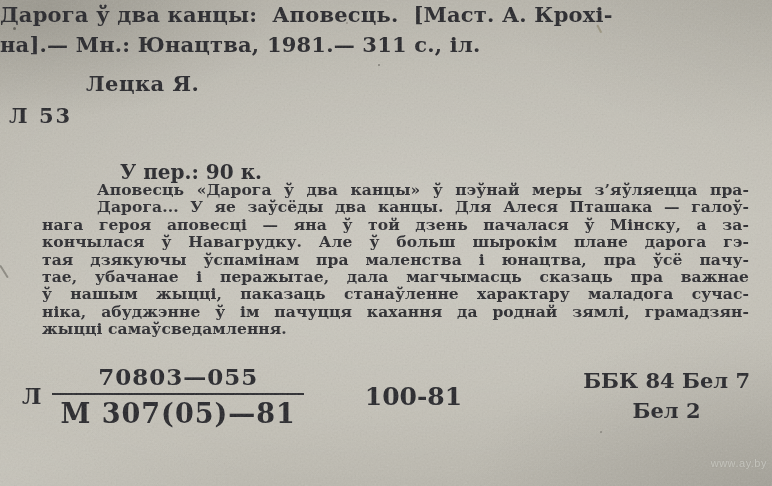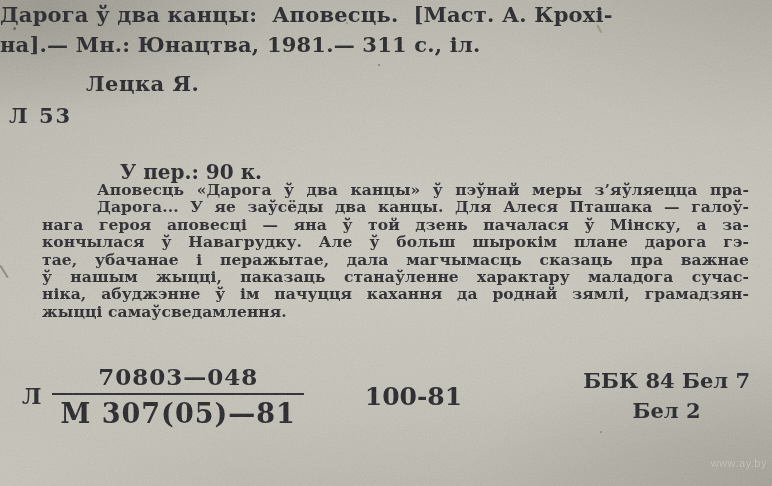--- a/index.html
+++ b/index.html
@@ -88,30 +88,31 @@
     <div>на].— Мн.: Юнацтва, 1981.— 311 с., іл.</div>
   </div>
 
   <div class="txt price">У пер.: 90 к.</div>
 
   <div class="annotation">
     <div class="line indent">Аповесць «Дарога ў два канцы» ў пэўнай меры з’яўляецца пра-</div>
     <div class="line indent">Дарога... У яе заўсёды два канцы. Для Алеся Пташака — галоў-</div>
     <div class="line">нага героя аповесці — яна ў той дзень пачалася ў Мінску, а за-</div>
     <div class="line">кончылася ў Навагрудку. Але ў больш шырокім плане дарога гэ-</div>
+    <div class="line">тая дзякуючы ўспамінам пра маленства і юнацтва, пра ўсё пачу-</div>
     <div class="line">тае, убачанае і перажытае, дала магчымасць сказаць пра важнае</div>
     <div class="line">ў нашым жыцці, паказаць станаўленне характару маладога сучас-</div>
     <div class="line">ніка, абуджэнне ў ім пачуцця кахання да роднай зямлі, грамадзян-</div>
     <div class="line last">жыцці самаўсведамлення.</div>
   </div>
 
   <div class="imprint">
     <span class="imprint-prefix">Л</span>
     <span class="fraction">
-      <span class="num">70803—048</span>
+      <span class="num">70803—055</span>
       <span class="den">М 307(05)—81</span>
     </span>
     <span class="imprint-code">100-81</span>
   </div>
 
   <div class="bbk">
     <div>ББК 84 Бел 7</div>
     <div>Бел 2</div>
   </div>
 

